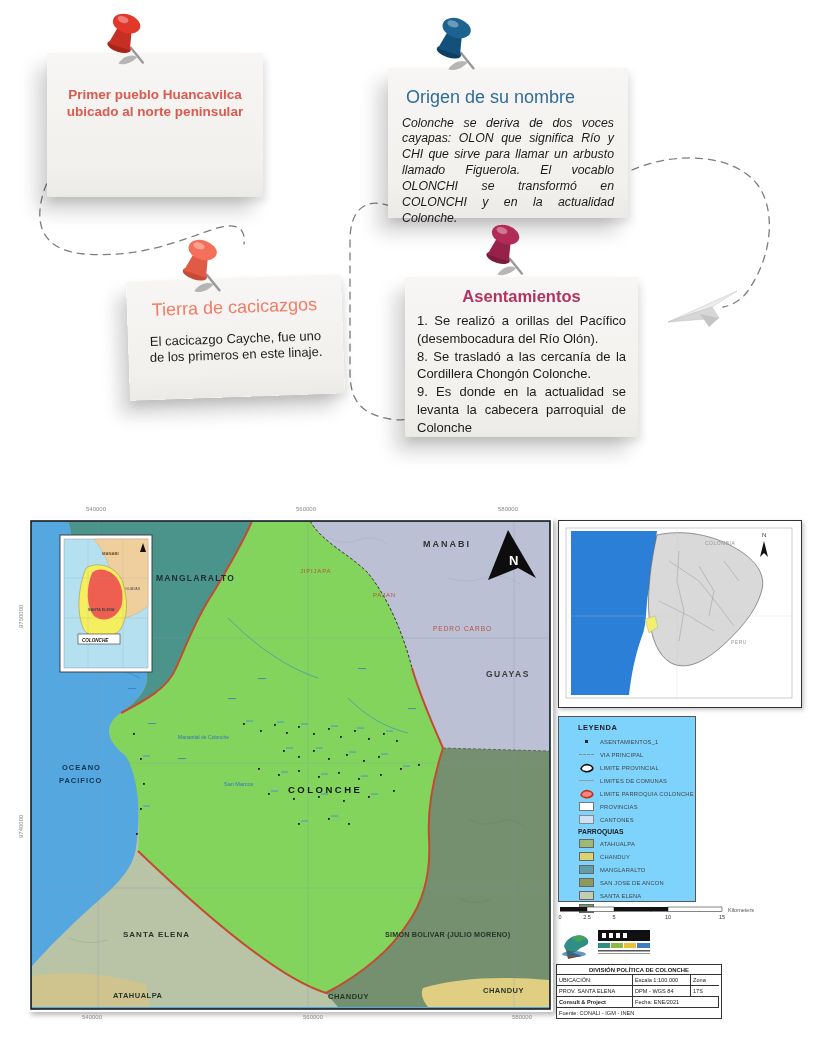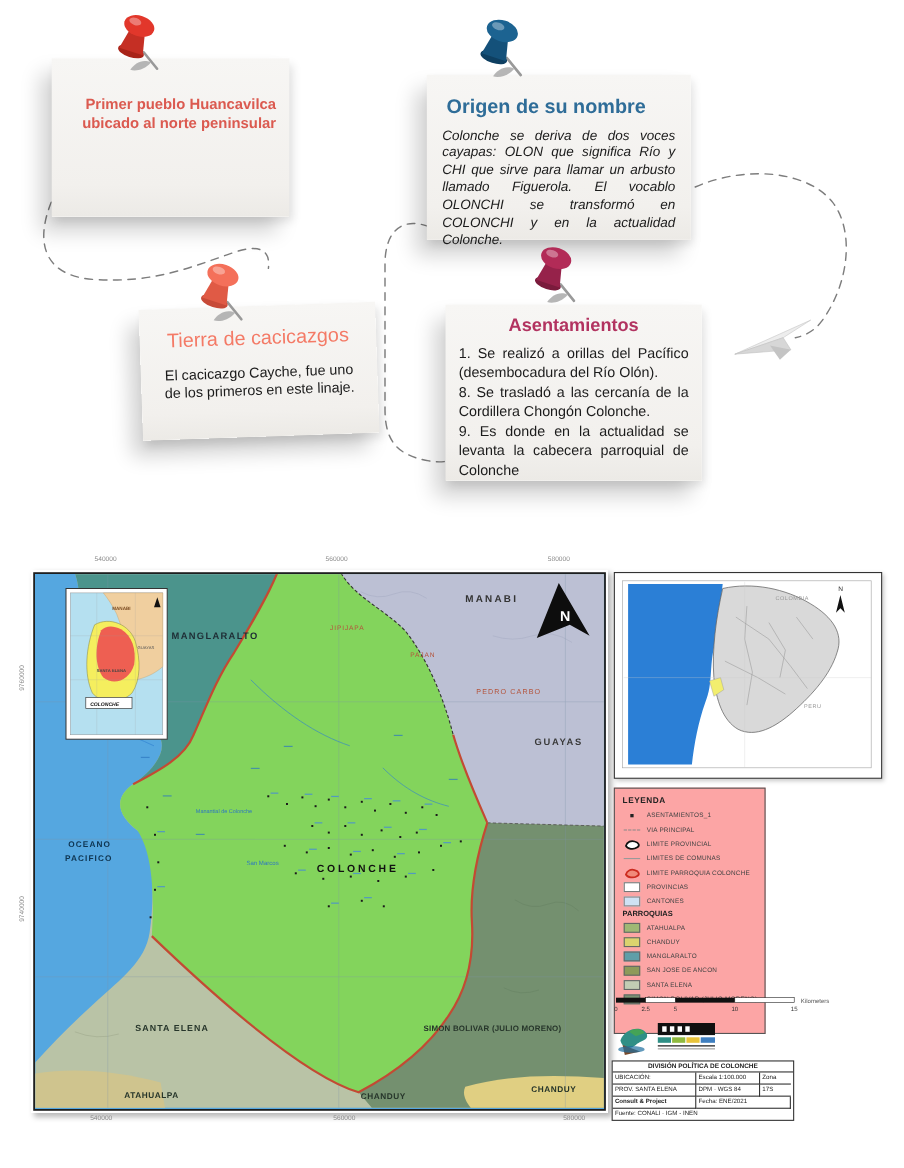--- a/index.html
+++ b/index.html
@@ -12,23 +12,23 @@
     position:absolute;
     background:linear-gradient(180deg,#f7f6f4 0%,#f2f0ed 80%,#eceae6 100%);
     box-shadow:-10px 14px 18px rgba(0,0,0,.18), 3px 5px 8px rgba(0,0,0,.10);
     z-index:2;
   }
   #note-1{left:47px;top:53px;width:216px;height:144px;}
   #note-2{left:388px;top:68px;width:240px;height:150px;}
   #note-3{left:128px;top:278px;width:215px;height:119px;transform:rotate(-2deg);}
   #note-4{left:405px;top:277px;width:233px;height:160px;}
   .note-title{font-weight:bold;line-height:1.25;}
-  #note-1 .note-title{margin:34px 12px 0;font-size:13.5px;text-align:right;color:#db5a50;}
+  #note-1 .note-title{margin:34px 12px 0;font-size:13.5px;text-align:center;color:#db5a50;}
   #note-1 .note-body{margin:10px 14px 0;font-size:13px;text-align:justify;color:#1b1b1b;line-height:1.35;}
-  #note-2 .note-title{margin:18px 16px 0 18px;font-size:18px;font-weight:bold;color:#2f6d98;}
+  #note-2 .note-title{margin:18px 16px 0 18px;font-size:18px;font-weight:normal;color:#2f6d98;}
   #note-2 .note-body{margin:7px 14px 0;font-size:12.3px;text-align:justify;color:#1b1b1b;line-height:1.3;font-style:italic;}
   #note-3 .note-title{margin:18px 10px 0;font-size:18px;font-weight:normal;text-align:center;color:#f47a66;}
   #note-3 .note-body{margin:12px 18px 0;font-size:13px;text-align:center;color:#1b1b1b;line-height:1.3;}
   #note-4 .note-title{margin:9px 10px 0;font-size:16.5px;text-align:center;color:#b23360;}
   #note-4 .note-body{margin:5px 12px 0;font-size:13px;color:#1b1b1b;line-height:1.38;}
   #note-4 .note-body div{text-align:justify;}
   
   .pin{position:absolute;z-index:3;}
   #pin-1{left:95px;top:10px;width:60px;height:60px;}
   #pin-2{left:424px;top:14px;width:62px;height:62px;}
@@ -40,22 +40,22 @@
   .pin4 .c-main{fill:#b22b57}.pin4 .c-mid{fill:#96224a}.pin4 .c-dark{fill:#7a1b3c}
   
   #connectors{position:absolute;left:0;top:0;z-index:1;}
   
   #main-map{position:absolute;left:28px;top:518px;width:525px;height:494px;z-index:2;
     box-shadow:3px 3px 5px rgba(0,0,0,.28);}
   .tick{position:absolute;font-size:6px;color:#8a8a8a;z-index:2;}
   .tick.vert{transform:rotate(-90deg);transform-origin:left top;}
   #ecuador-panel{position:absolute;left:558px;top:520px;width:242px;height:186px;
     background:#fff;border:1px solid #333;box-shadow:2px 2px 4px rgba(0,0,0,.22);z-index:2;}
-  #legend{position:absolute;left:558px;top:716px;width:138px;height:224px;background:#fca5a5;
-    border:1px solid #555;padding:6px 7px;box-sizing:border-box;z-index:2;}
+  #legend{position:absolute;left:558px;top:716px;width:138px;height:186px;background:#7dd3fc;
+    border:1px solid #555;padding:6px 19px;box-sizing:border-box;z-index:2;}
   #legend .lg-title{font-size:7.5px;font-weight:bold;letter-spacing:.5px;color:#222;margin-bottom:5px;}
   .lg-row{display:flex;align-items:center;gap:5px;margin-bottom:4px;}
   .lg-sym{width:17px;height:9px;flex:0 0 17px;display:flex;align-items:center;justify-content:center;}
   .lg-label{font-size:5.8px;color:#444;letter-spacing:.2px;white-space:nowrap;}
   .ls-dot{width:3px;height:3px;background:#222;}
   .ls-dash{width:15px;border-top:1px dashed #888;height:0;}
   .ls-comline{width:15px;border-top:1px solid #999;height:0;}
   .ls-prov{width:13px;height:7px;background:#fff;border:1px solid #777;}
   .ls-cant{width:13px;height:7px;background:#cfe2f4;border:1px solid #888;}
   .lg-sub{font-size:6.8px;font-weight:bold;color:#222;margin:4px 0;}

